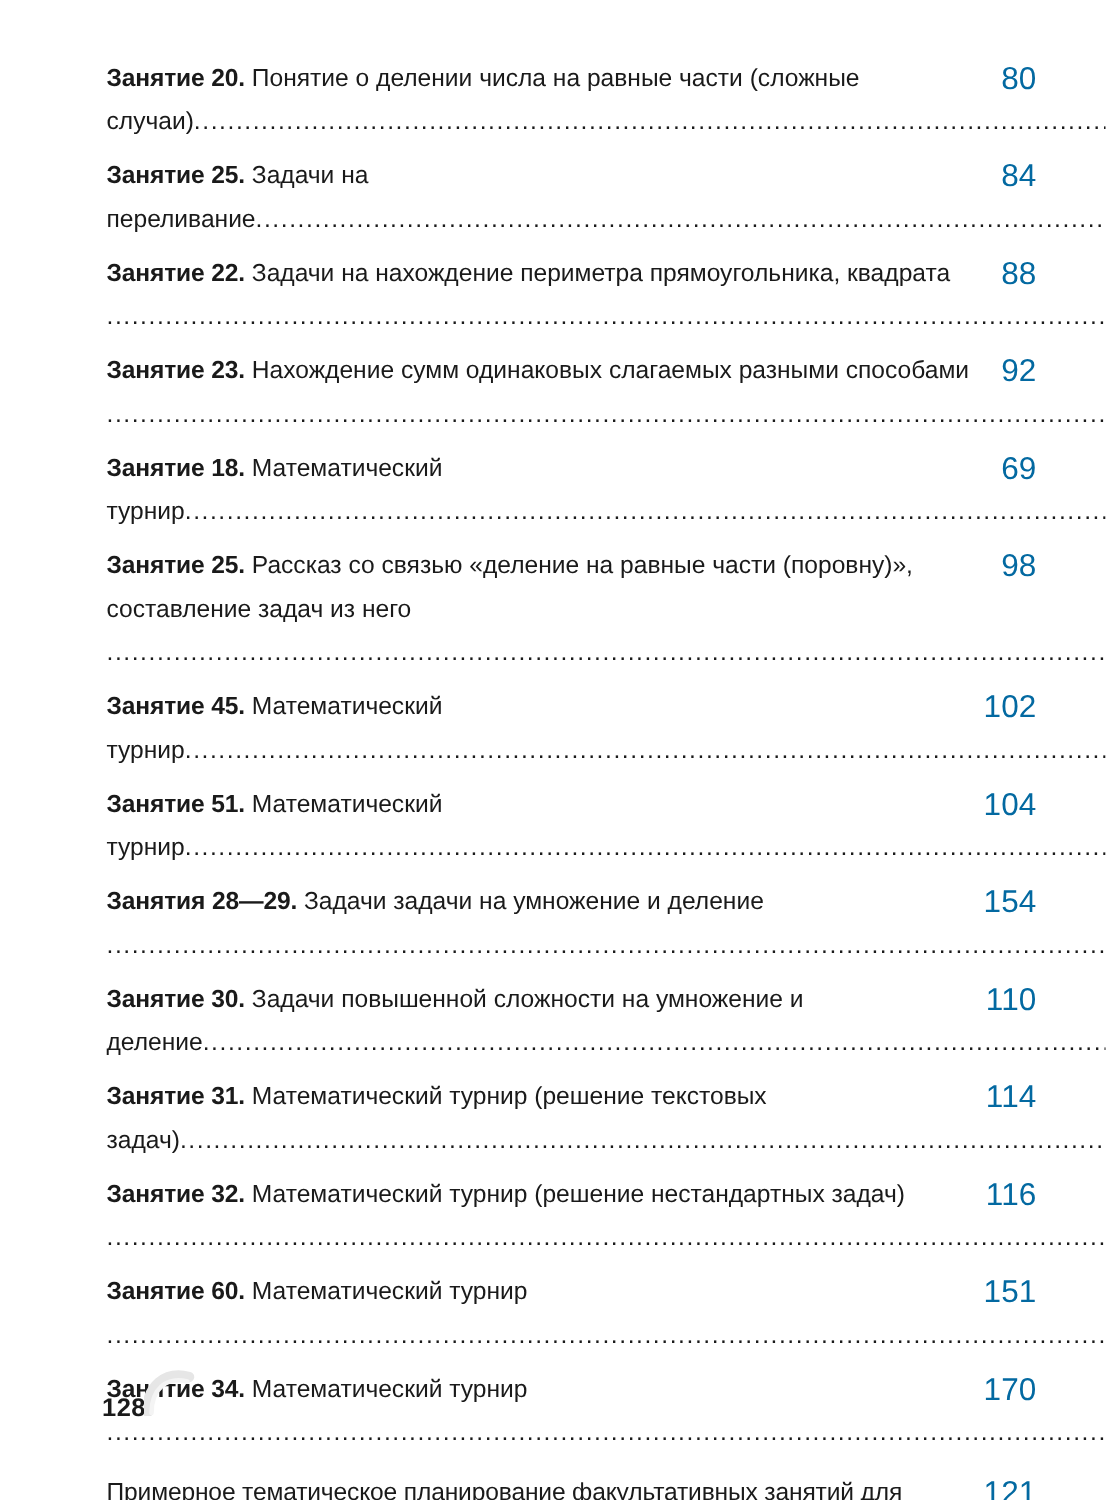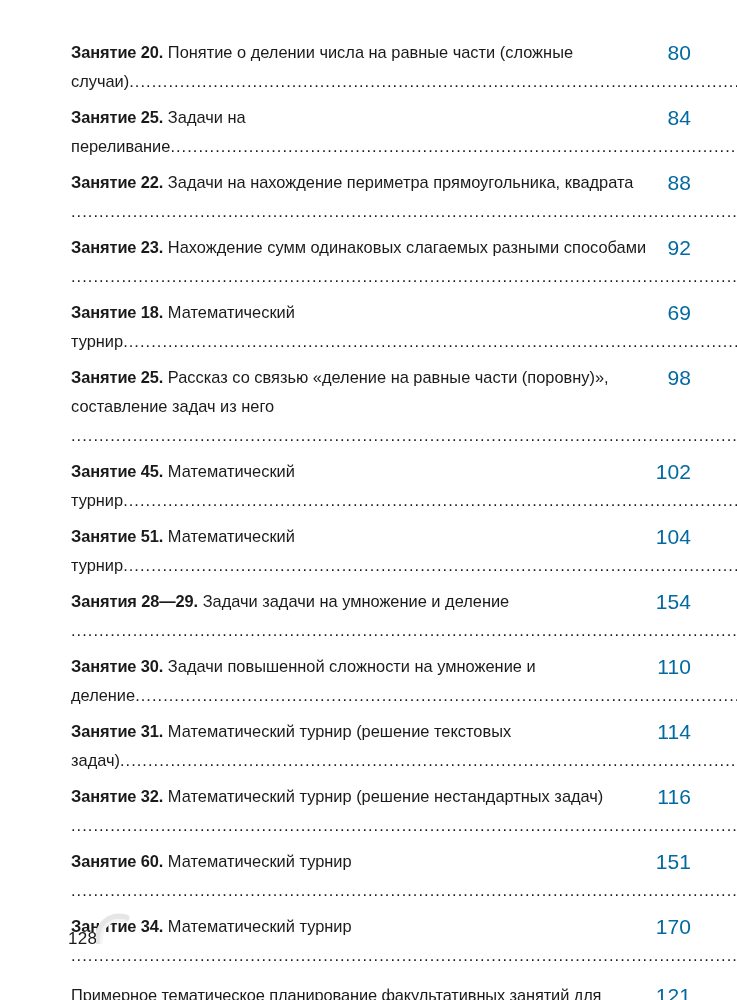--- a/index.html
+++ b/index.html
@@ -87,21 +87,21 @@
     left: 68px;
     bottom: 42px;
     width: 120px;
     height: 46px;
   }
   .footer-num {
     position: absolute;
     left: 0;
     top: 17px;
     font-size: 17px;
-    font-weight: normal;
+    font-weight: bold;
     letter-spacing: 0.3px;
     color: #1a1a1a;
   }
   .footer-swoosh {
     position: absolute;
     left: 28px;
     top: 0;
     width: 34px;
     height: 32px;
   }

